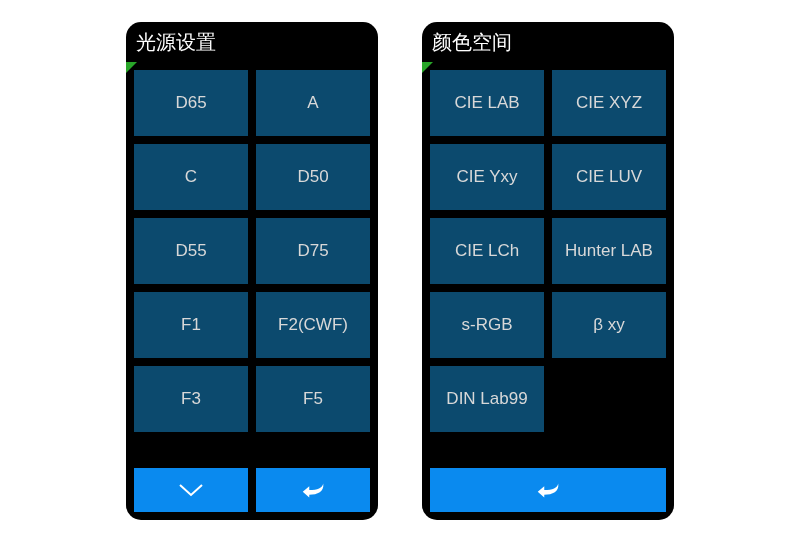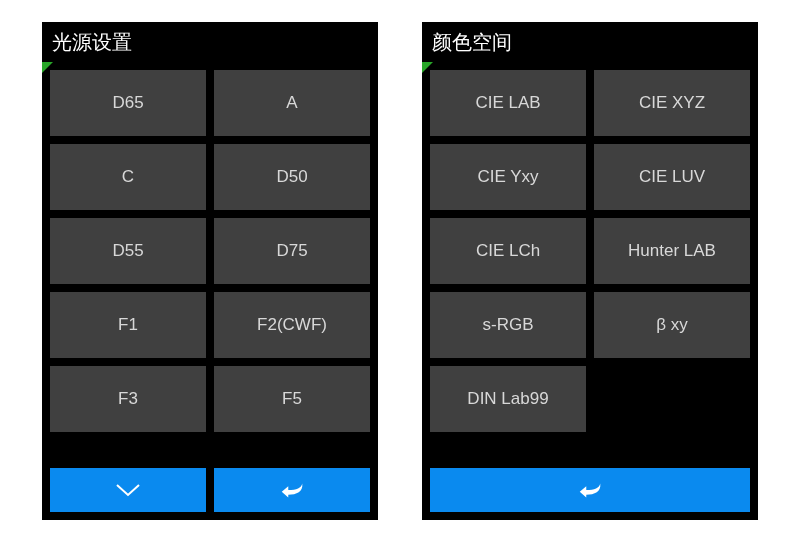--- a/index.html
+++ b/index.html
@@ -7,26 +7,27 @@
       width: 800px;
       height: 542px;
       background: #ffffff;
       font-family: Arial, "Microsoft YaHei", sans-serif;
       display: flex;
       justify-content: center;
       align-items: center;
       gap: 44px;
     }
     .screen {
-      width: 336px;
+      width: 252px;
       height: 498px;
       background: #000000;
       display: flex;
       flex-direction: column;
       position: relative;
+      border-radius: 15px;
     }
     .header {
       height: 40px;
       display: flex;
       align-items: center;
       padding: 0 10px;
       position: relative;
     }
     .header-title {
       color: #ffffff;
@@ -47,21 +48,21 @@
     .grid {
       flex: 1;
       padding: 8px 8px 0 8px;
       display: grid;
       grid-template-columns: 1fr 1fr;
       grid-auto-rows: 66px;
       gap: 8px;
       align-content: start;
     }
     .option-btn {
-      background: #404040;
+      background: #0c4a6e;
       color: #d8d8d8;
       font-size: 17px;
       display: flex;
       align-items: center;
       justify-content: center;
       cursor: pointer;
       user-select: none;
     }
     .footer {
       height: 60px;

